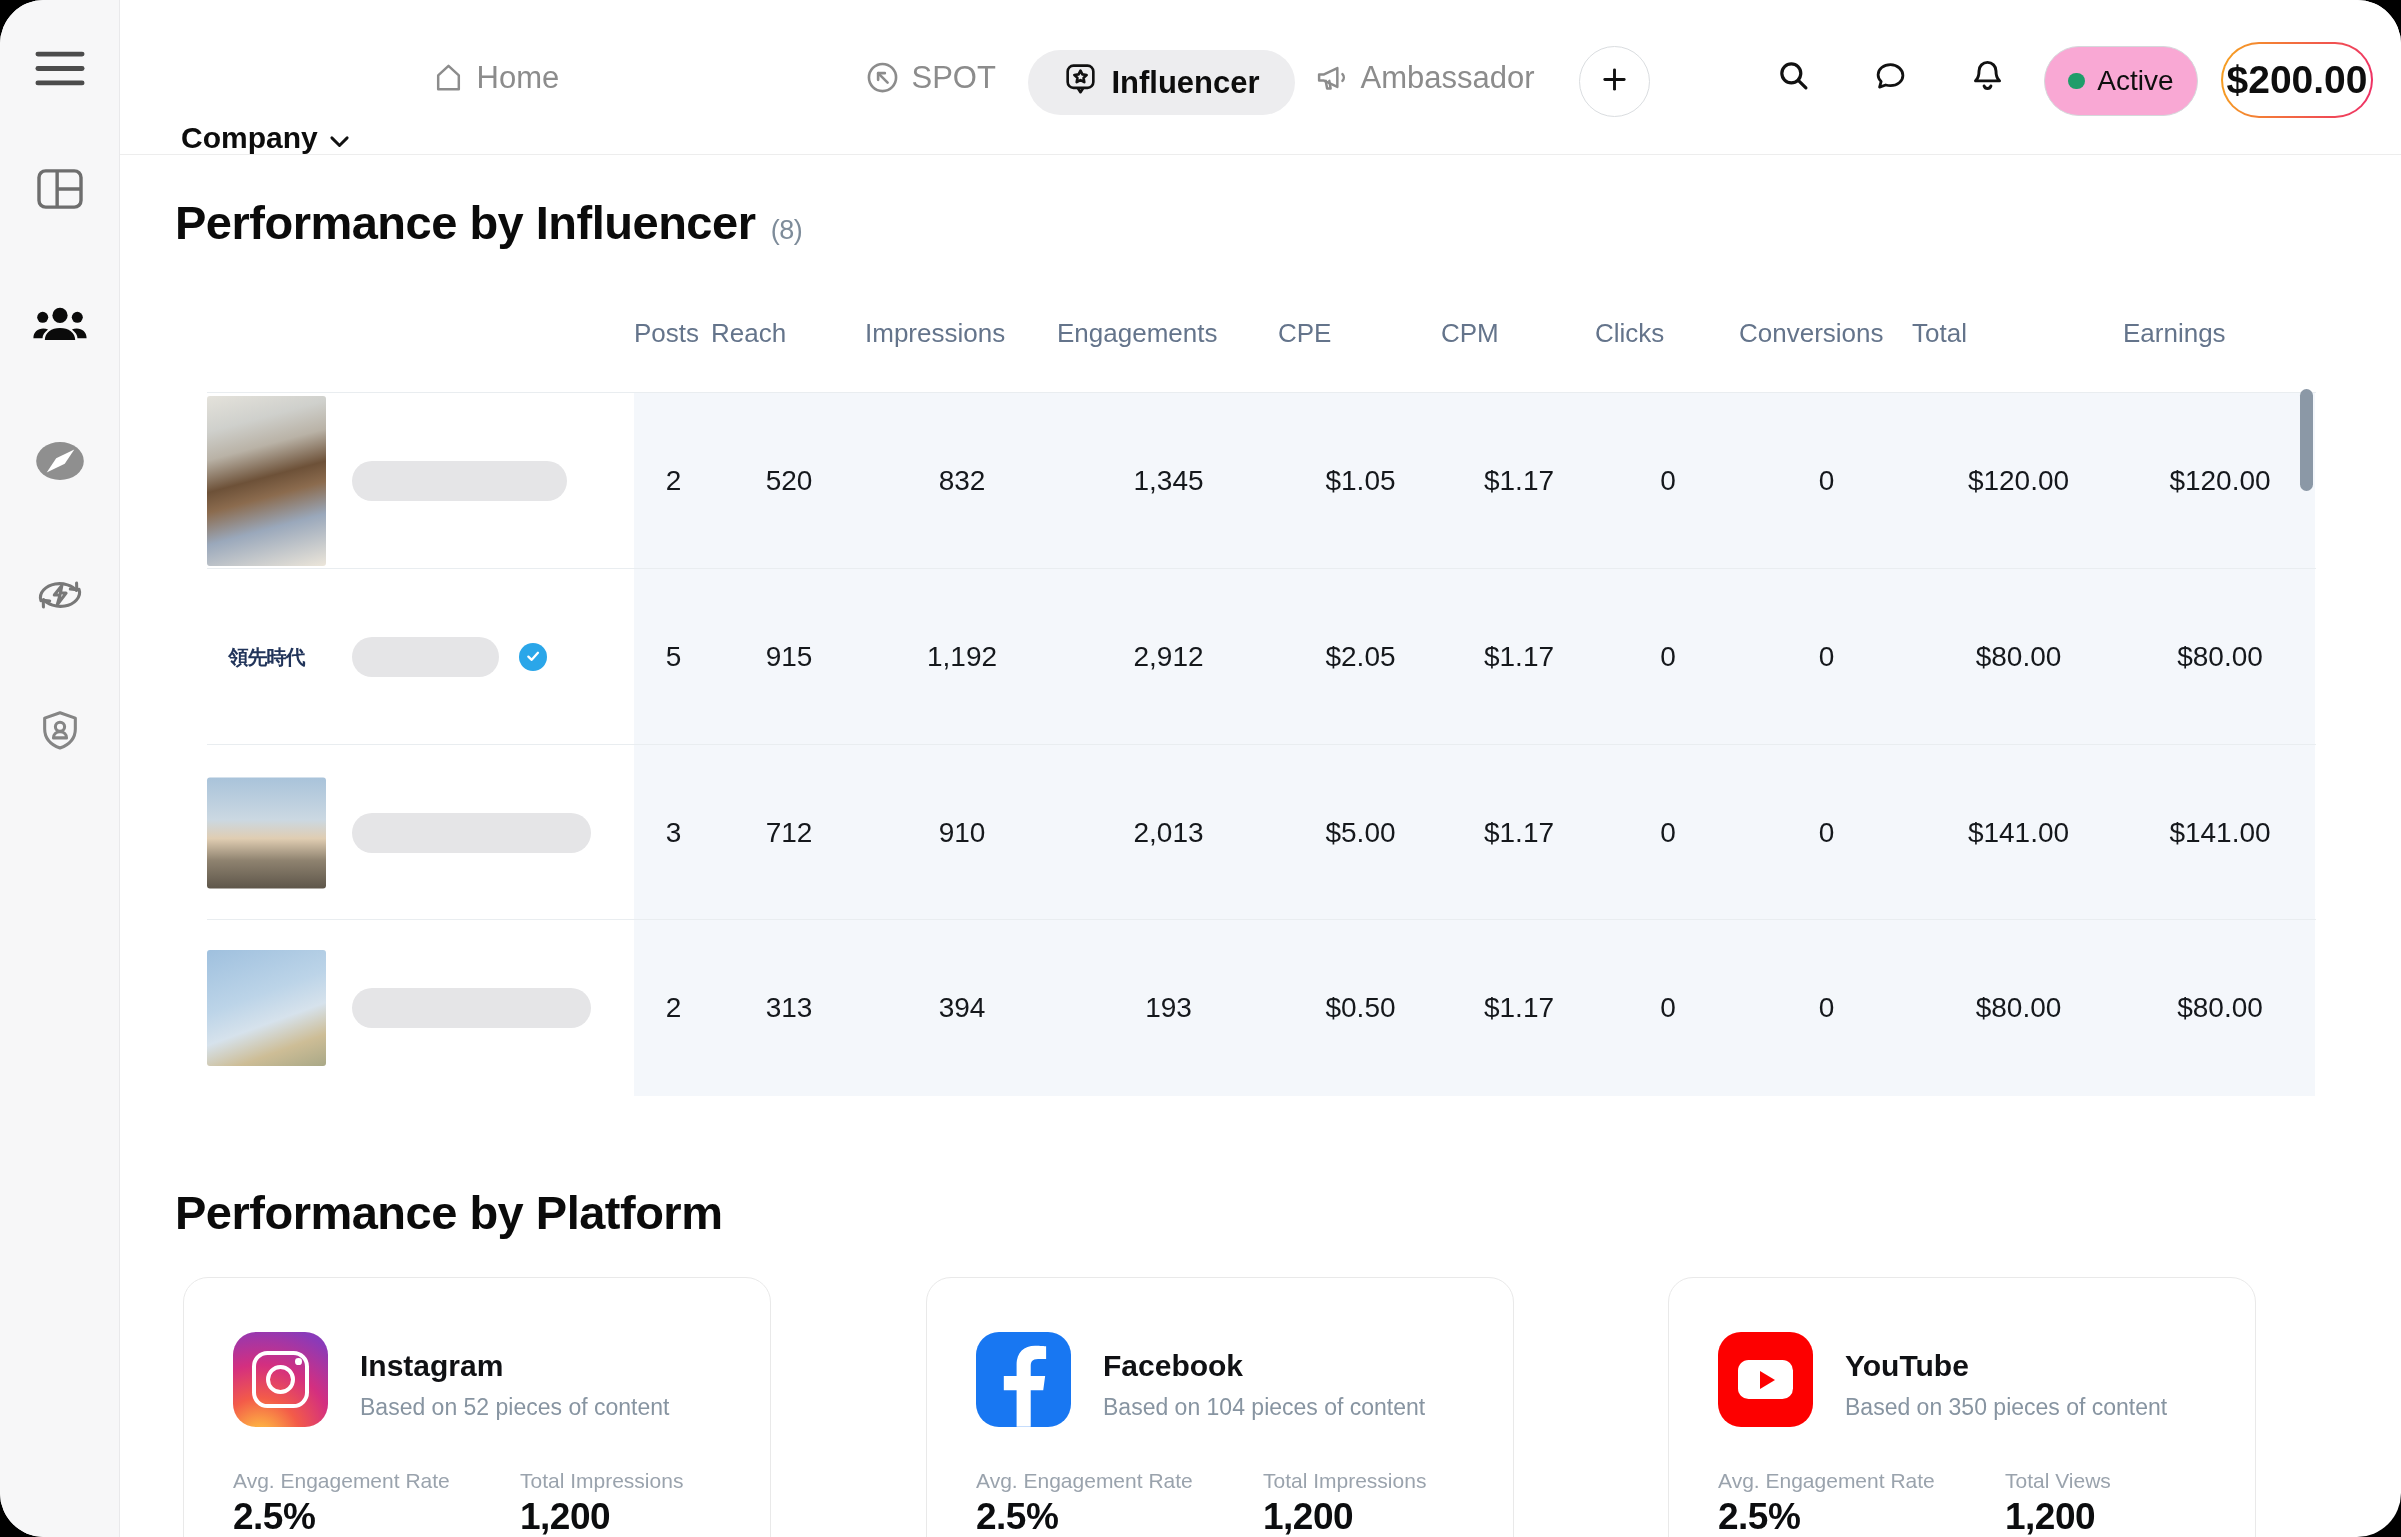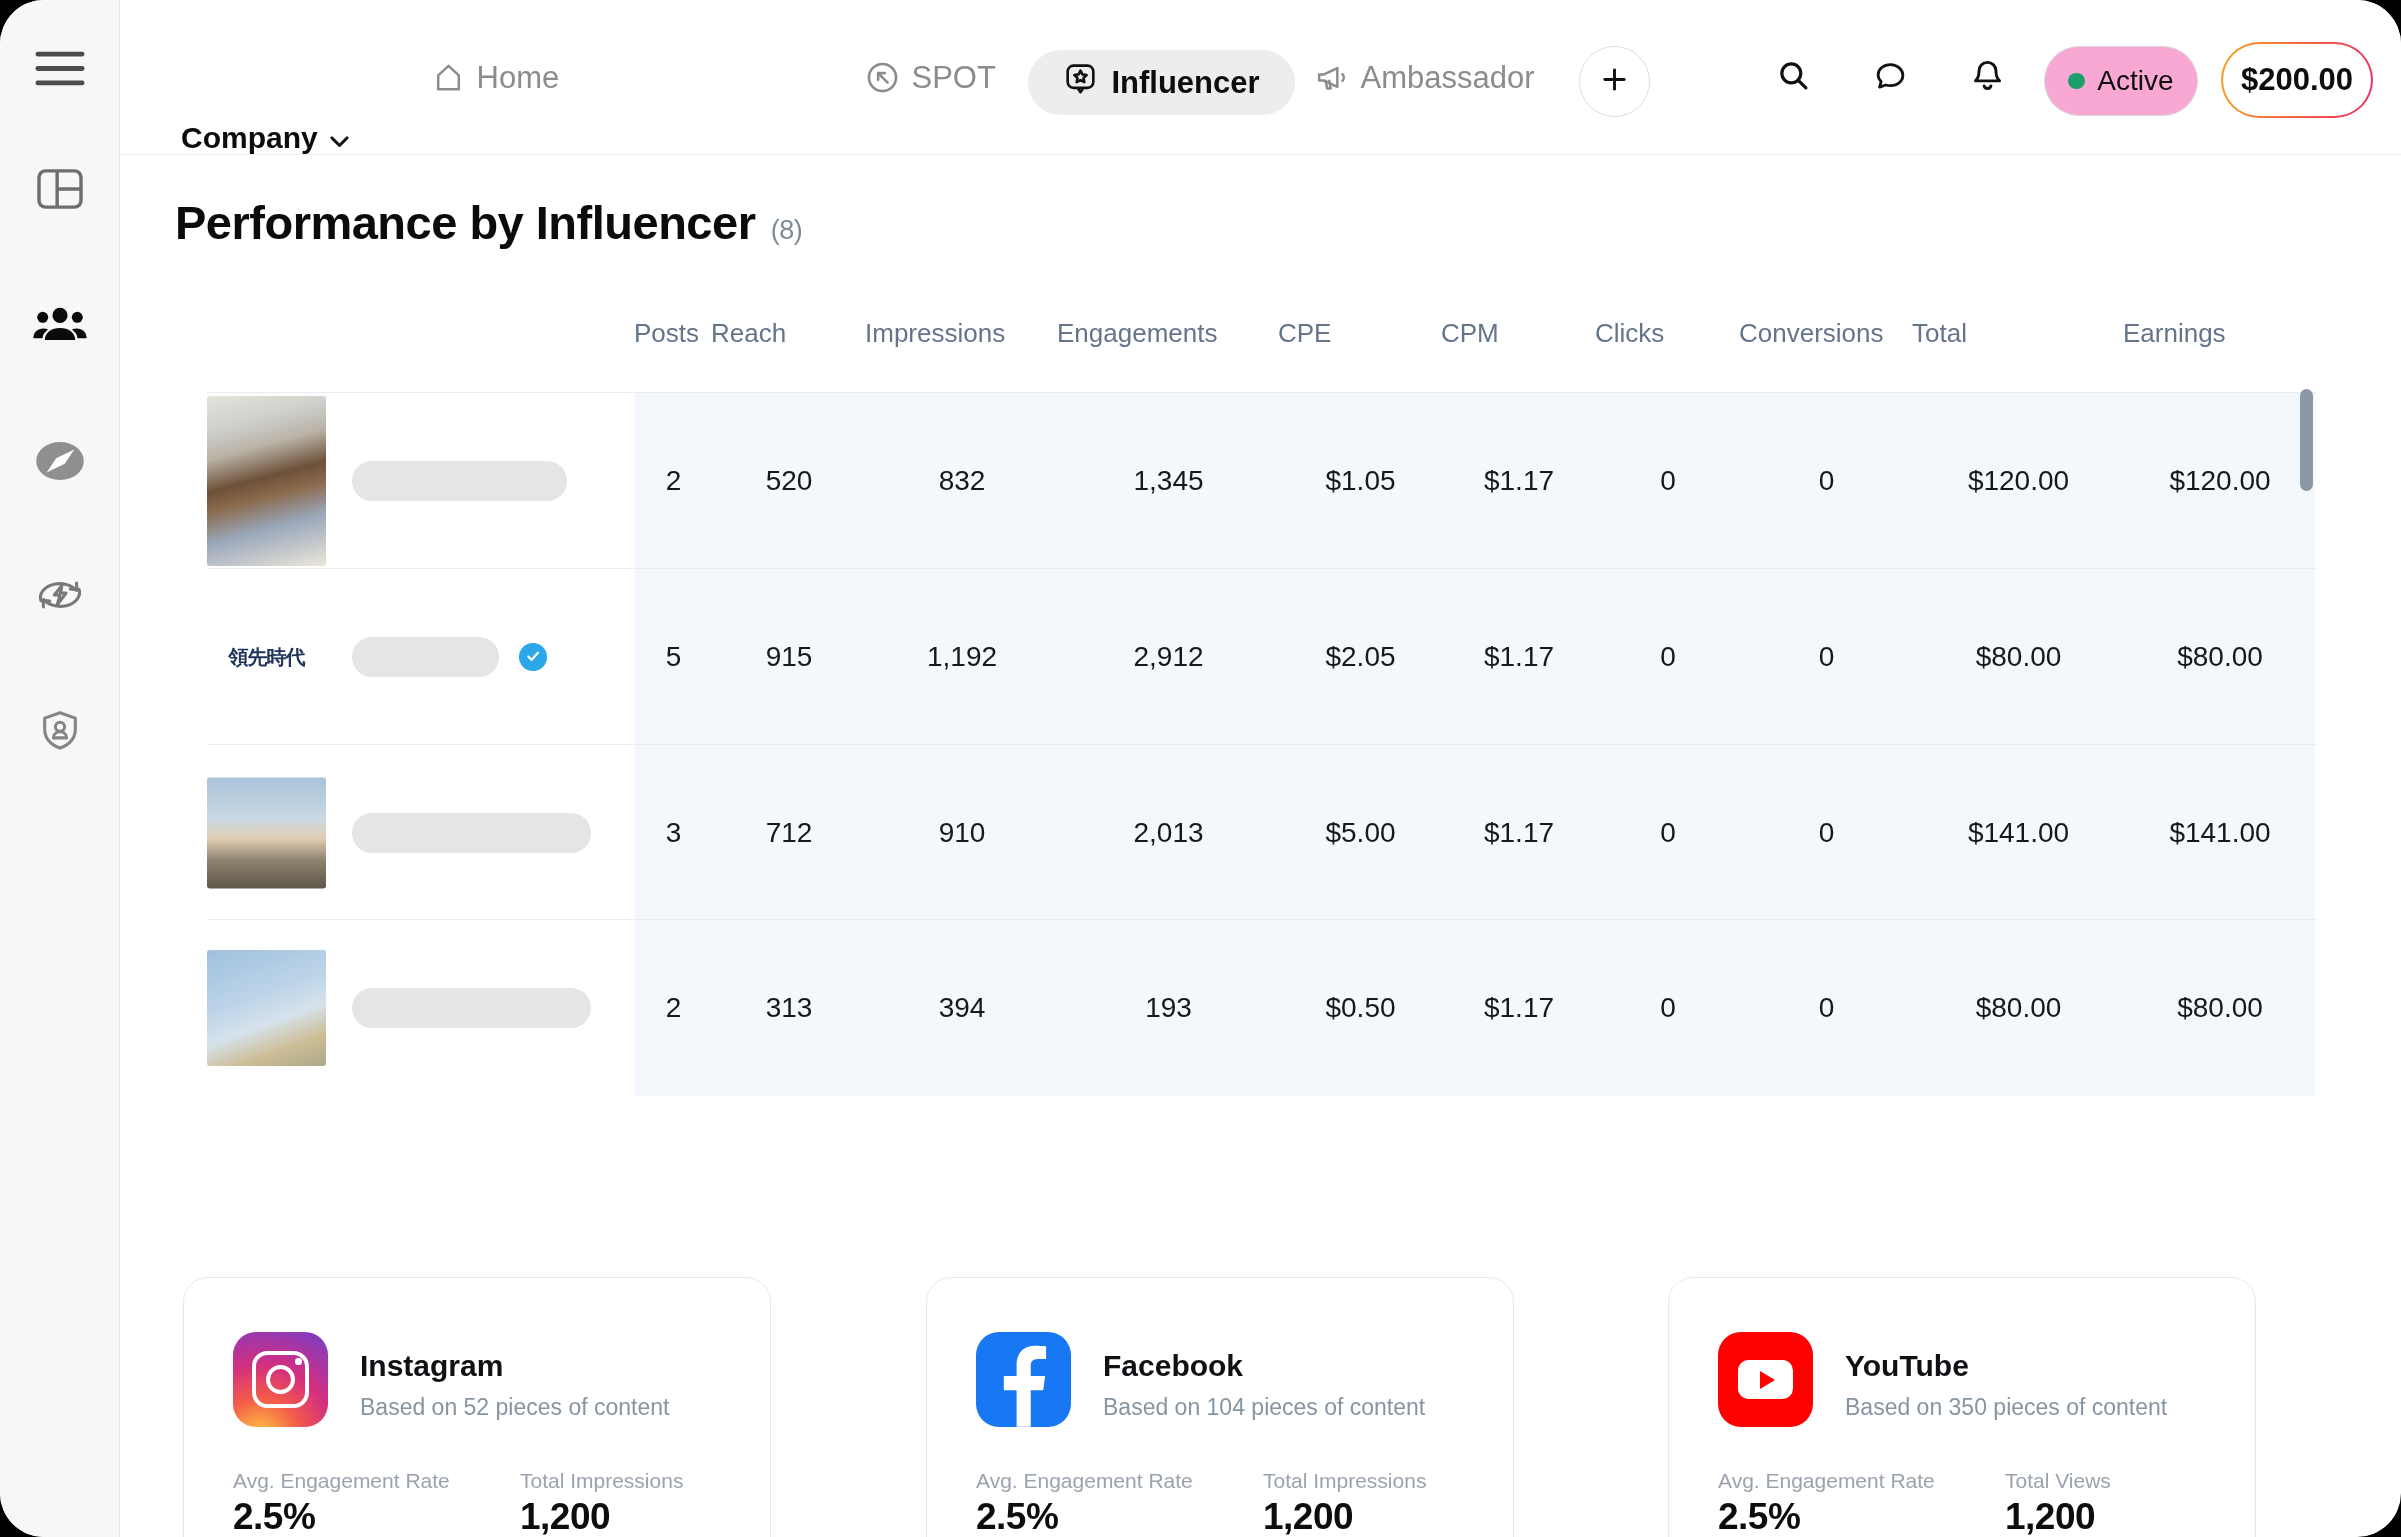--- a/index.html
+++ b/index.html
@@ -20,21 +20,21 @@
   
   .topnav{position:absolute;left:120px;top:0;width:2282px;height:155px;background:#fff;border-bottom:1px solid #ededed;}
   .nav-item{position:absolute;top:0;height:155px;display:flex;align-items:center;gap:11.5px;color:#8c8c8c;font-size:31px;cursor:pointer;}
   .nav-item svg{display:block;}
   .company{position:absolute;left:61px;top:0;height:155px;display:flex;align-items:flex-end;gap:11.5px;color:#0d0d0d;font-size:30px;font-weight:700;cursor:pointer;}
   .pill-tab{position:absolute;left:908px;top:50px;height:65px;padding:12px 35px;background:#ededef;border-radius:33px;display:flex;align-items:center;gap:13.4px;color:#0d0d0d;font-size:31px;font-weight:600;cursor:pointer;}
   .plus-btn{position:absolute;left:1459px;top:46px;width:71px;height:71px;border:1.9px solid #dadde0;border-radius:50%;display:flex;align-items:center;justify-content:center;cursor:pointer;background:#fff;}
   .icon-btn{position:absolute;top:0;height:155px;width:58px;display:flex;align-items:center;justify-content:center;cursor:pointer;color:#111;}
   .status-pill{position:absolute;left:1924px;top:46px;width:154px;height:70px;border:1.9px solid #d5d8db;border-radius:36px;display:flex;align-items:center;justify-content:center;gap:12.5px;font-size:28px;color:#0e0e0e;cursor:pointer;background:#f9a8d4;}
   .status-dot{width:16.3px;height:16.3px;border-radius:50%;background:var(--accent-green);}
-  .balance-pill{position:absolute;left:2101px;top:42px;width:152px;height:76px;border-radius:38px;border:2.9px solid transparent;background:linear-gradient(#fff,#fff) padding-box,linear-gradient(100deg,var(--balance-grad-start),var(--balance-grad-end)) border-box;display:flex;align-items:center;justify-content:center;font-size:31px;font-weight:600;color:#0e0e0e;cursor:pointer;}
+  .balance-pill{position:absolute;left:2101px;top:42px;width:152px;height:76px;border-radius:38px;border:2.9px solid transparent;background:linear-gradient(#fff,#fff) padding-box,linear-gradient(100deg,var(--balance-grad-start),var(--balance-grad-end)) border-box;display:flex;align-items:center;justify-content:center;font-size:39px;font-weight:600;color:#0e0e0e;cursor:pointer;}
 
   
   .sec-title{position:absolute;left:175px;font-size:47px;font-weight:700;color:#0b0b0b;letter-spacing:-0.5px;}
   .sec-count{font-size:27px;font-weight:400;color:#7e8c9a;margin-left:15.4px;}
 
   
   .thead{position:absolute;left:634px;top:318px;width:1681px;display:grid;grid-template-columns:77px 154px 192px 221px 163px 154px 144px 173px 211px 192px;}
   .th{font-size:26px;color:var(--header-text);text-align:left;}
   .tpanel{position:absolute;left:634px;top:392px;width:1681px;height:704px;background:var(--table-panel);}
   .tbody{position:absolute;left:207px;top:392px;width:2109px;height:704px;}
@@ -323,20 +323,21 @@
         <div class="cell">0</div>
         <div class="cell">0</div>
         <div class="cell">$80.00</div>
         <div class="cell">$80.00</div>
       </div>
     </div>
   </div>
 
   <div class="vscroll"></div>
 
+  <h2 class="sec-title" style="top:1185px">Performance by Platform</h2>
 
   <div class="card" style="left:183px">
     <div class="p-icon ig">
       <span class="cam"></span>
       <span class="lens"></span>
       <span class="dot"></span>
     </div>
     <div class="card-title">Instagram</div>
     <div class="card-sub">Based on 52 pieces of content</div>
     <div class="stat-label s1">Avg. Engagement Rate</div>

